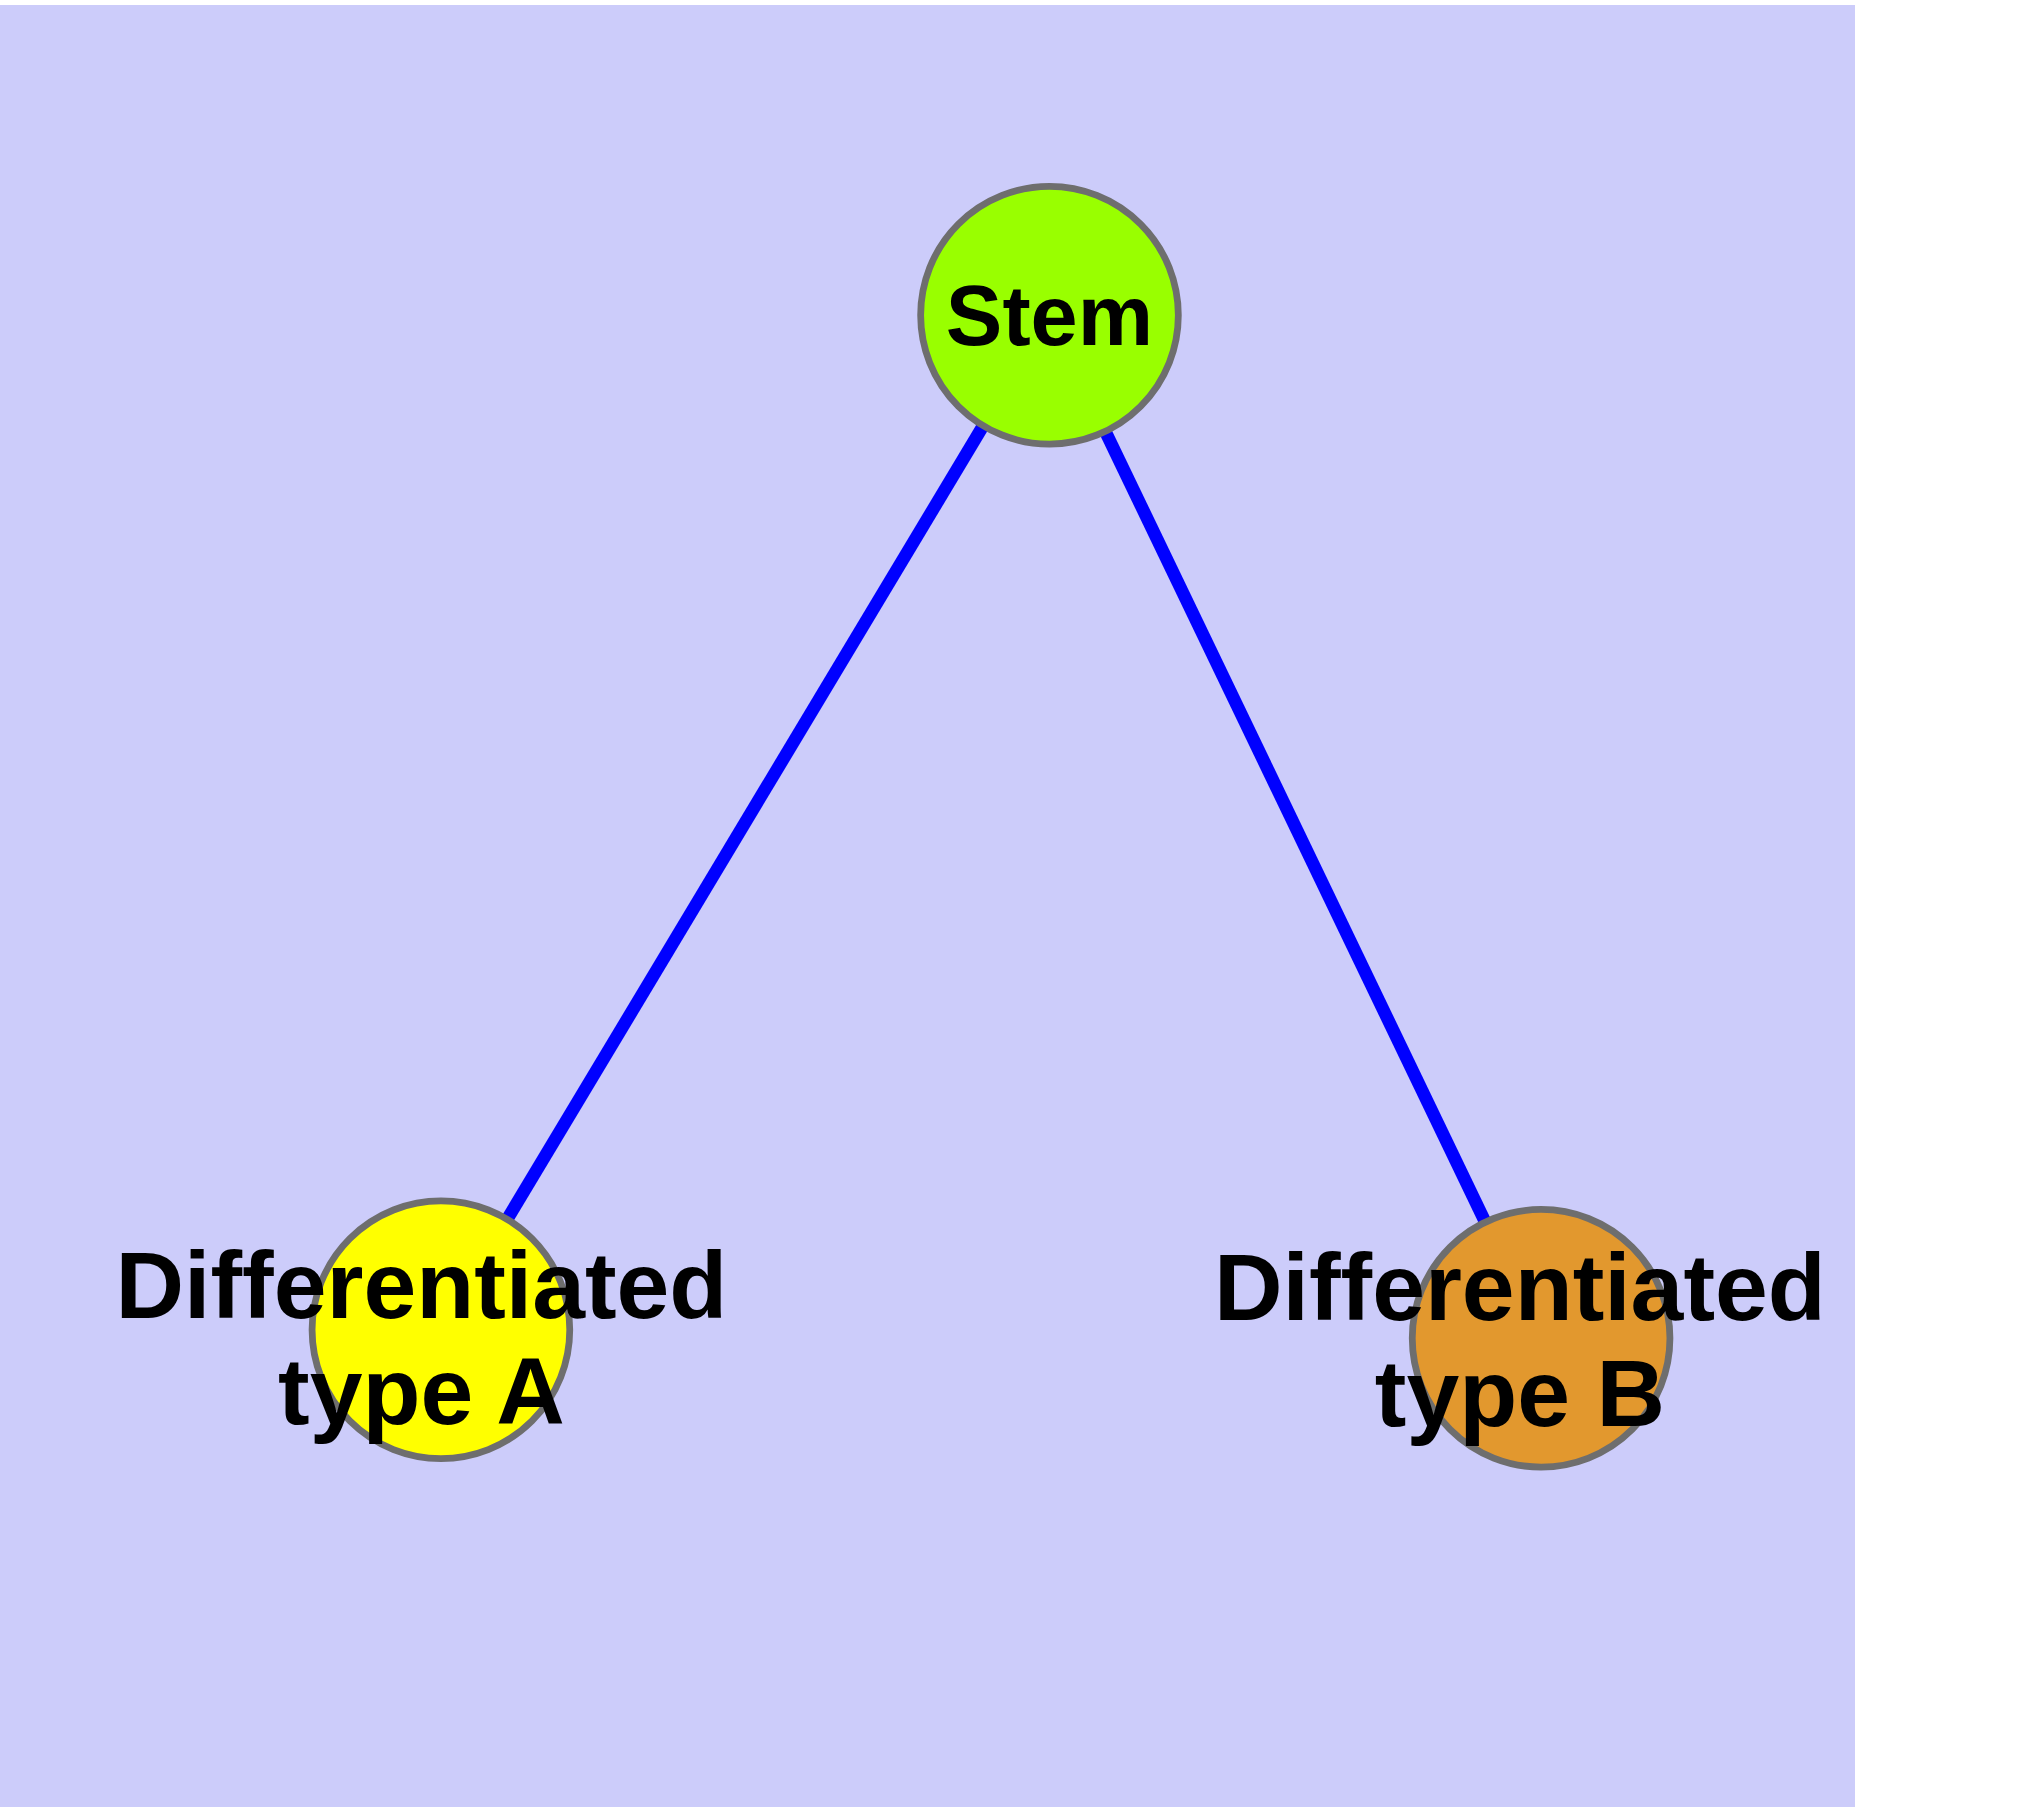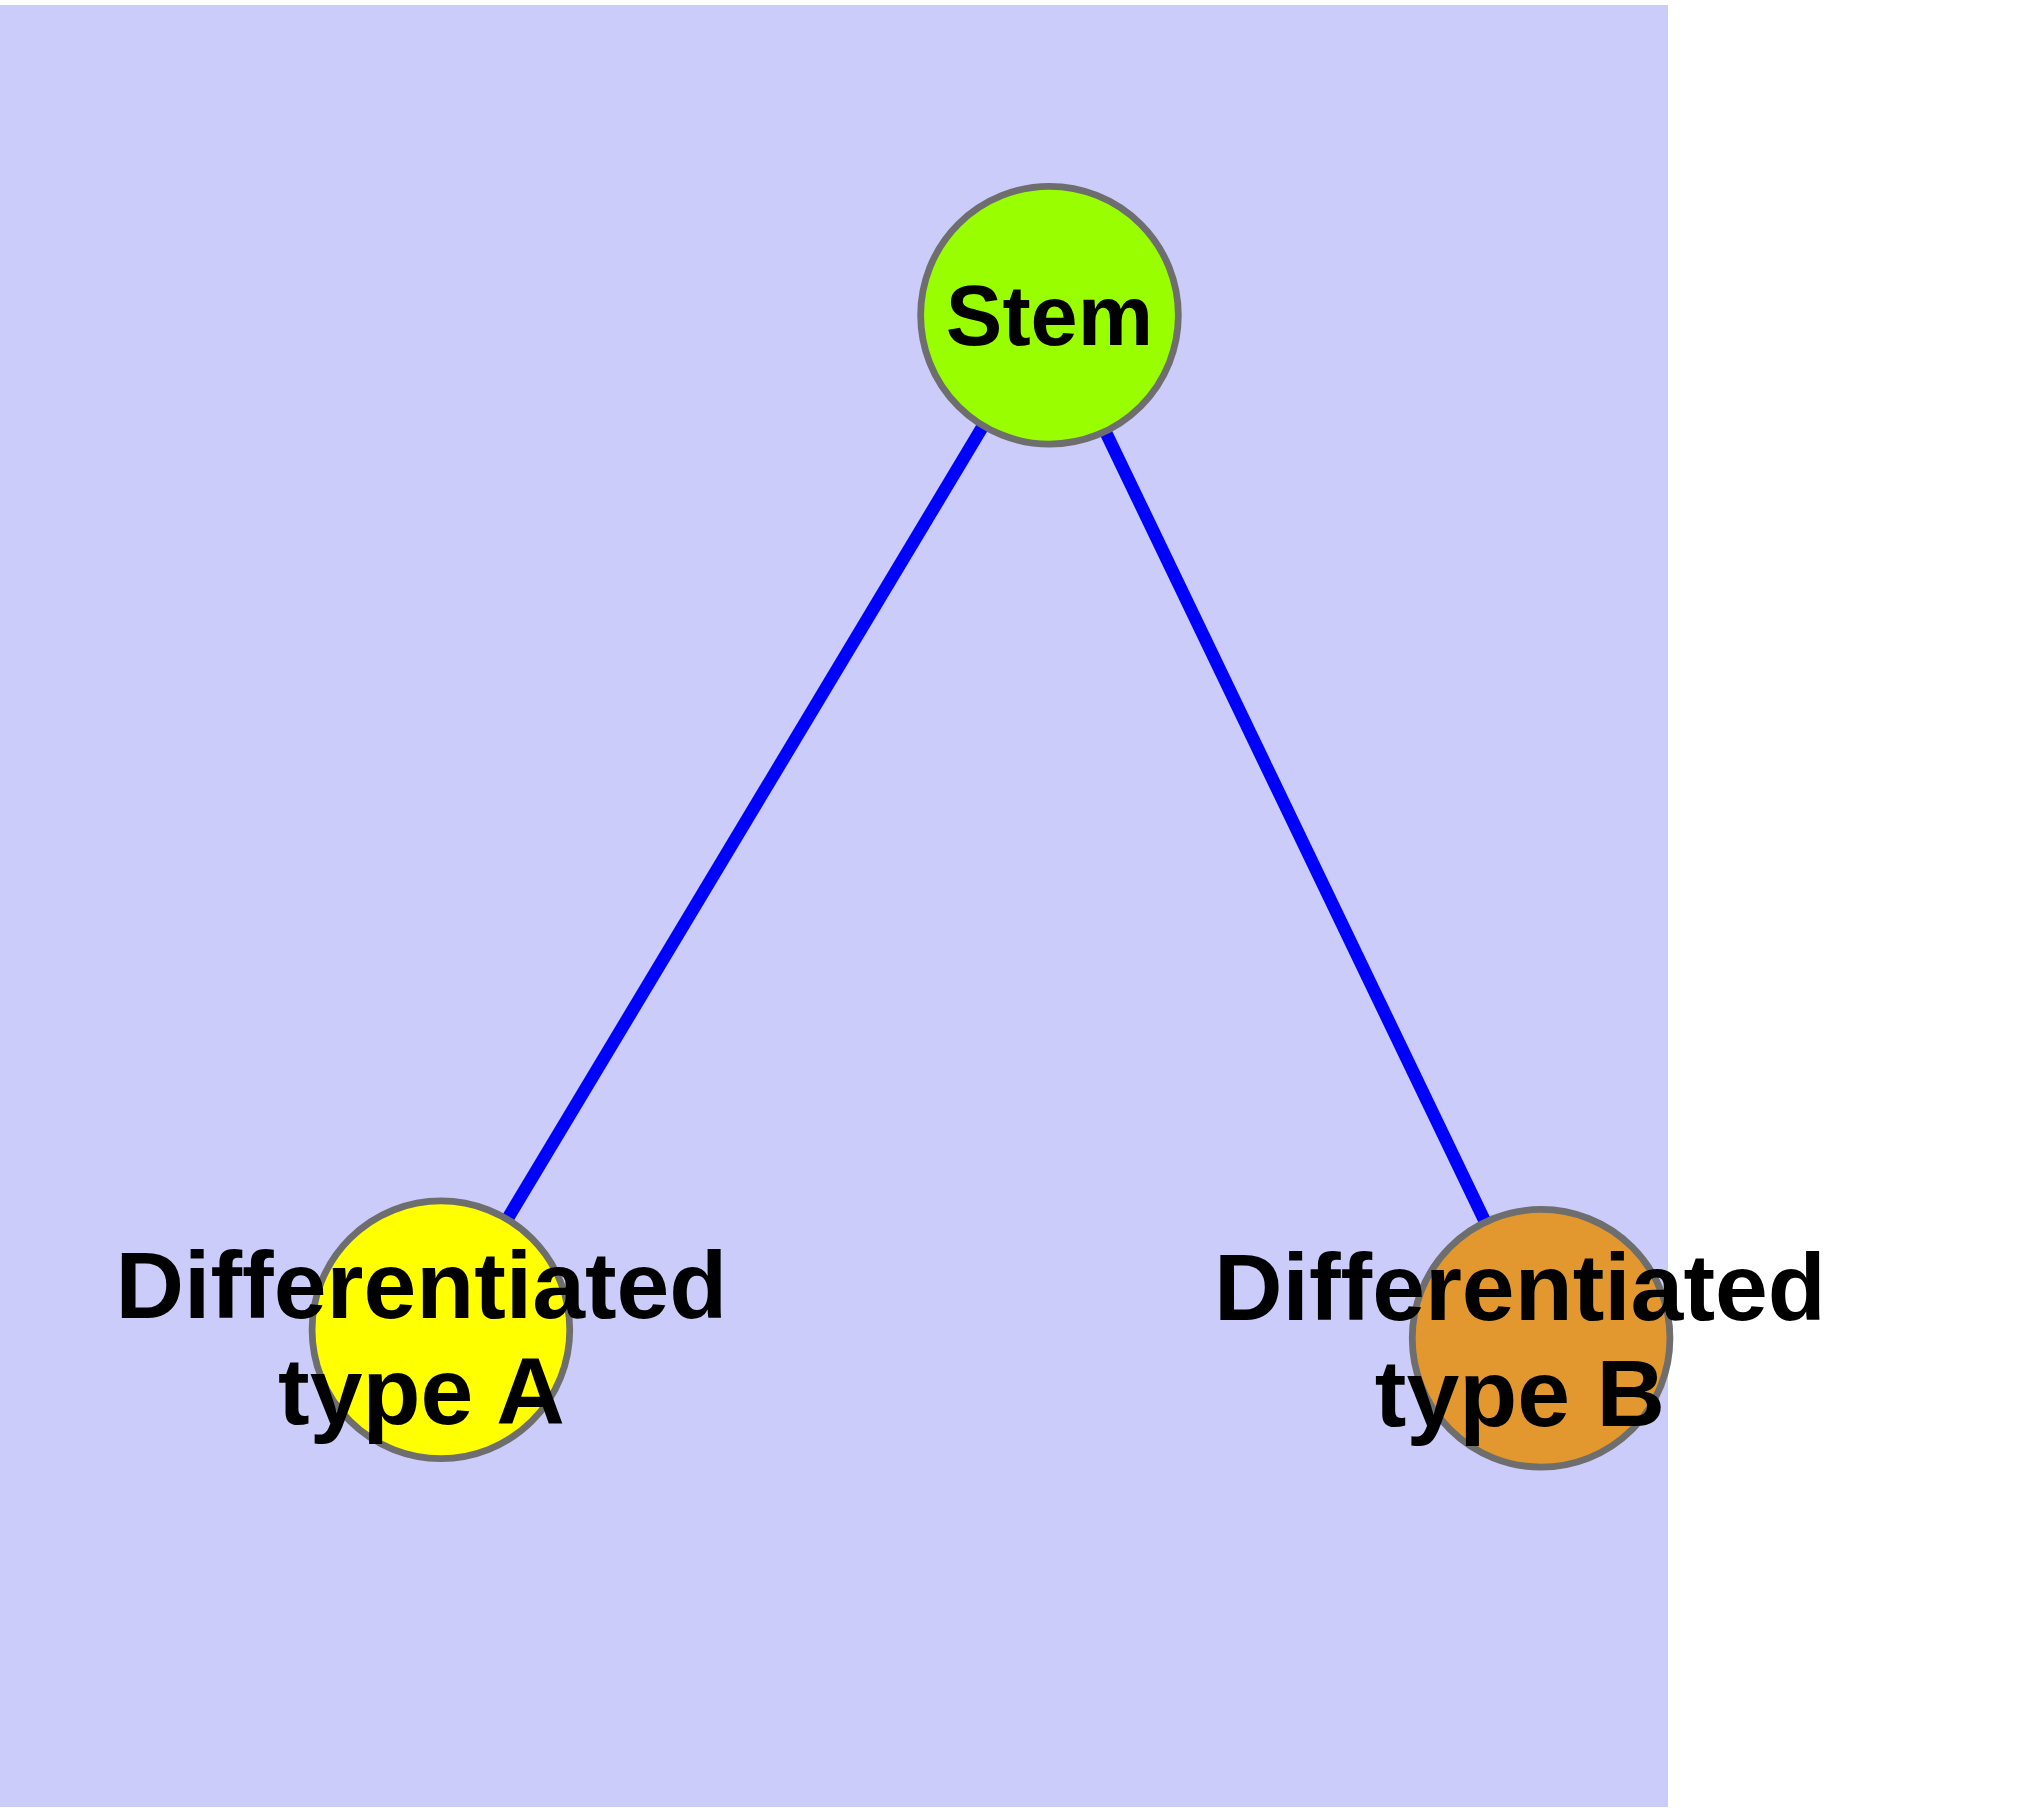--- a/index.html
+++ b/index.html
@@ -12,24 +12,23 @@
     width: 2021px;
     height: 1812px;
     background: #ffffff;
     overflow: hidden;
     font-family: "Liberation Sans", sans-serif;
   }
   #canvas {
     position: absolute;
     left: 0;
     top: 5.1px;
-    width: 1646px;
+    width: 1855px;
     height: 1802px;
     background: #ccccfa;
-    padding-left: 22px;
   }
   #graph-svg {
     position: absolute;
     left: 0;
     top: 0;
     width: 2021px;
     height: 1802px;
     display: block;
   }
   .node-label-text {

